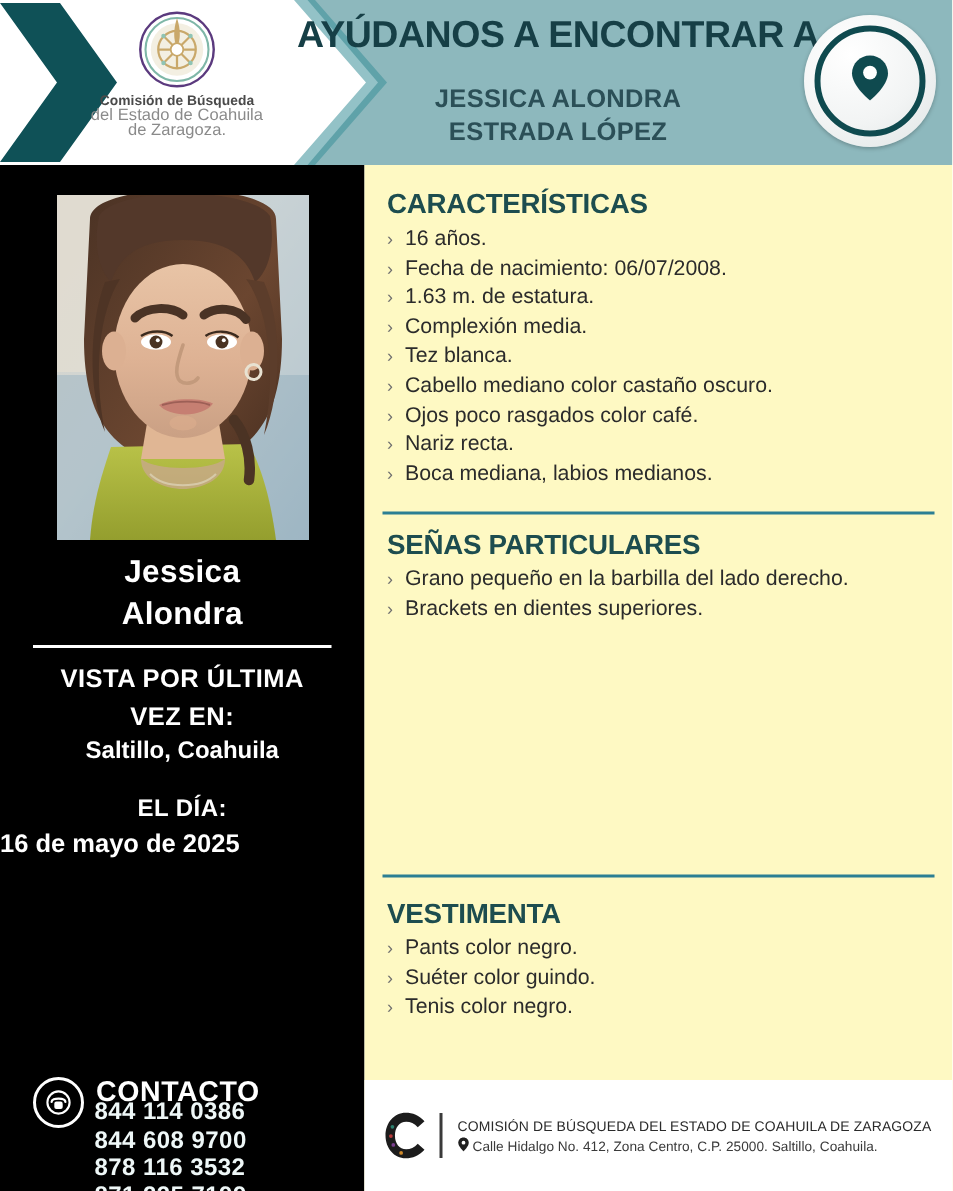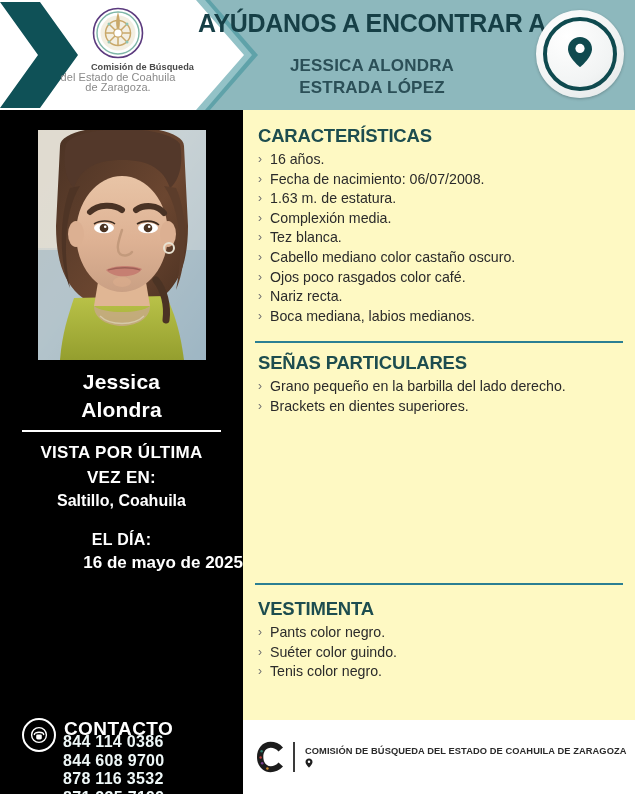--- a/index.html
+++ b/index.html
@@ -65,21 +65,21 @@
     margin: 0 auto 2px auto;
     position: relative;
   }
   .logo-caption {
     font-size: 8.5px;
     line-height: 10.2px;
     color: #5d5d5d;
     font-weight: bold;
     letter-spacing: 0.05px;
   }
-  .logo-caption .l1 { color: #4a4a4a; font-weight: bold; font-size: 9.2px; text-align: right;}
+  .logo-caption .l1 { color: #4a4a4a; font-weight: bold; font-size: 9.2px;}
   .logo-caption .l2, .logo-caption .l3 { color: #8a8a8a; font-weight: normal; font-size: 11px;}
 
   .header-title {
     position: absolute;
     left: 196px; top: 8px;
     width: 352px;
     text-align: center;
     font-size: 25px;
     font-weight: bold;
     color: #163f46;
@@ -176,21 +176,21 @@
     width: 243px;
     text-align: center;
     font-size: 16px;
     font-weight: bold;
     letter-spacing: 0.3px;
   }
   .sb-date {
     position: absolute;
     left: 0; top: 443px;
     width: 243px;
-    text-align: right;
+    text-align: left;
     font-size: 17px;
     font-weight: bold;
   }
 
   .contact-head {
     position: absolute;
     left: 22px; top: 608px;
     display: flex;
     align-items: flex-start;
     gap: 8px;
@@ -271,21 +271,21 @@
   }
   .footer-bar {
     width: 2px; height: 30px;
     background: #3a3a3a;
     margin: 0 10px 0 6px;
     flex: none;
   }
   .footer-text { line-height: 13px; }
   .footer-org {
     font-size: 9.3px;
-    font-weight: bold;
+    font-weight: normal;
     color: #2a2a2a;
     letter-spacing: 0.08px;
   }
   .footer-addr {
     font-size: 9.1px;
     color: #3a3a3a;
     letter-spacing: 0.02px;
     display: flex; align-items: center; gap: 2px;
   }
   .left-edge-accent {
@@ -501,18 +501,19 @@
     <span class="footer-bar"></span>
     <span class="footer-text">
       <span class="footer-org">COMISIÓN DE BÚSQUEDA DEL ESTADO DE COAHUILA DE ZARAGOZA</span>
       <span class="footer-addr">
         <span>
           <svg width="8" height="10" viewBox="0 0 8 10">
             <path d="M4 0.4 C2 0.4 0.5 1.9 0.5 3.9 C0.5 6.4 4 9.6 4 9.6 C4 9.6 7.5 6.4 7.5 3.9 C7.5 1.9 6 0.4 4 0.4 Z" fill="#1f1f1f"></path>
             <circle cx="4" cy="3.8" r="1.25" fill="#ffffff"></circle>
           </svg>
         </span>
+        <span>Calle Hidalgo No. 412, Zona Centro, C.P. 25000. Saltillo, Coahuila.</span>
       </span>
     </span>
   </div>
 
   <div class="left-edge-accent"></div>
 </div>
 
 </body></html>

